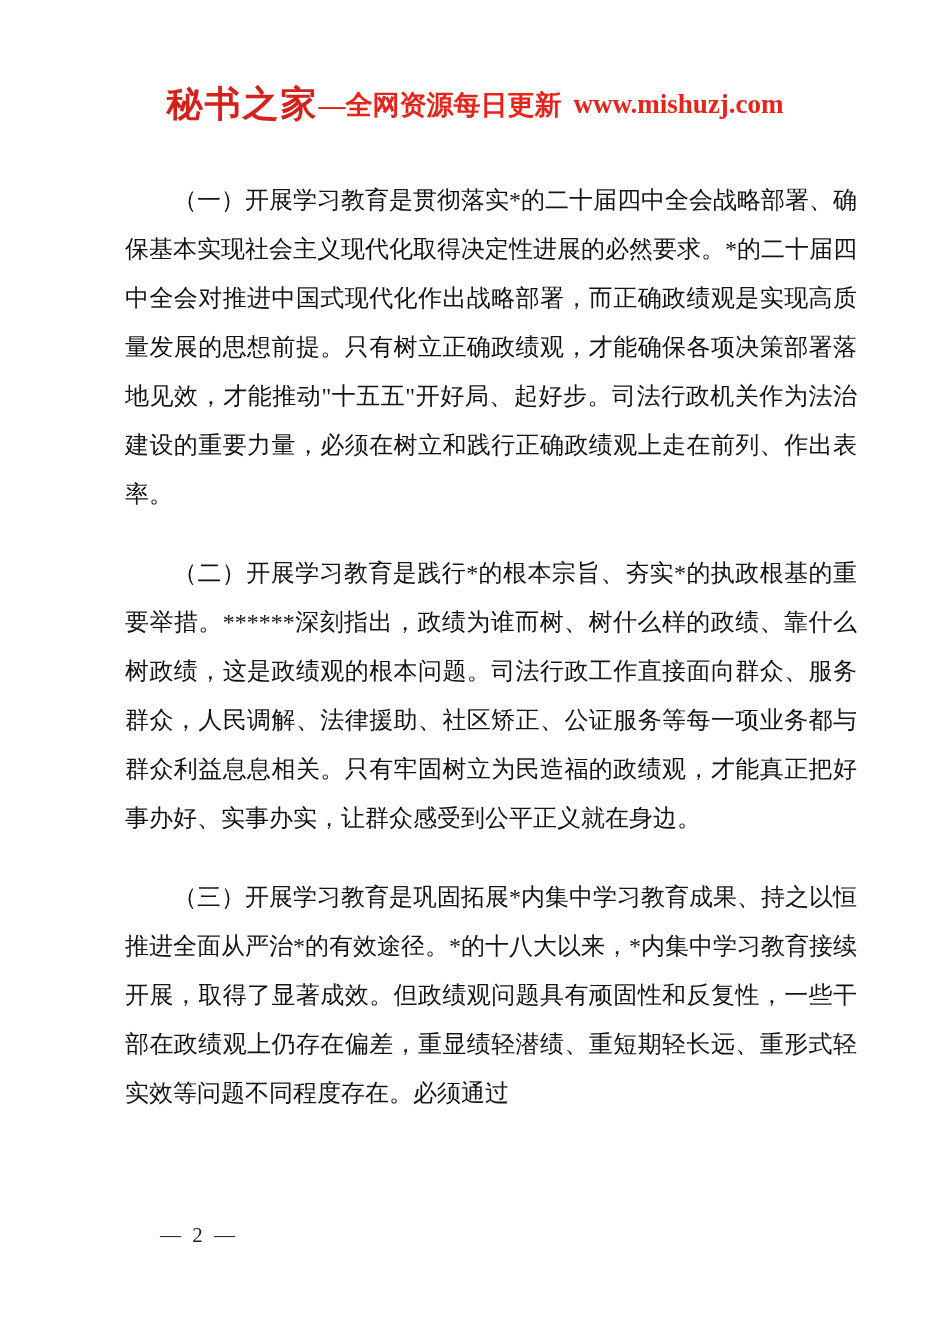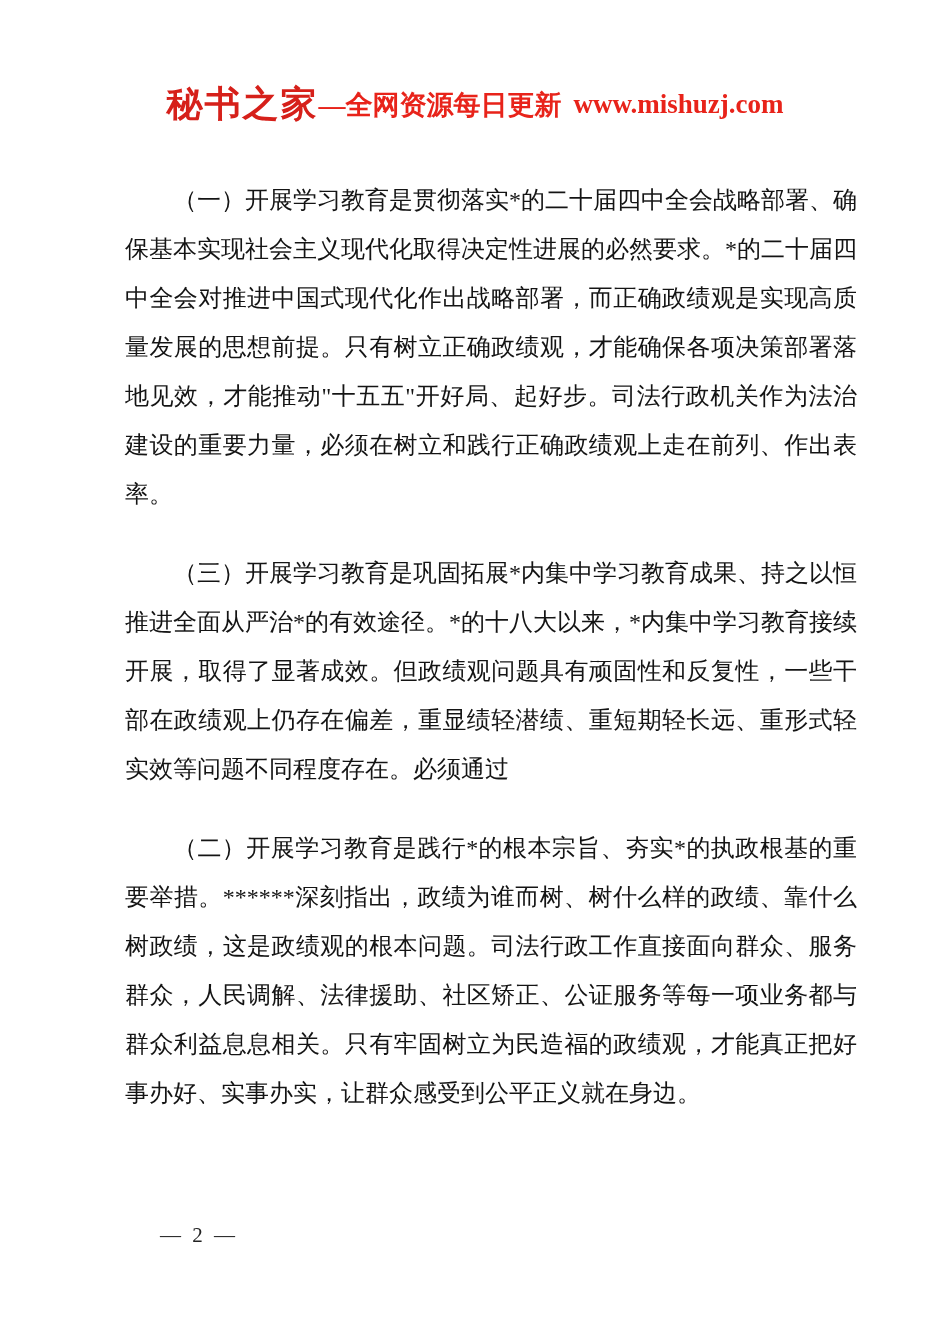--- a/index.html
+++ b/index.html
@@ -72,21 +72,21 @@
 <body>
 
 <div class="page">
 
   <header class="site-header">
     <span class="brand">秘书之家</span><span class="tagline">—全网资源每日更新</span><span class="url">www.mishuzj.com</span>
   </header>
 
   <main class="doc-body">
     <p class="para">（一）开展学习教育是贯彻落实*的二十届四中全会战略部署、确保基本实现社会主义现代化取得决定性进展的必然要求。*的二十届四中全会对推进中国式现代化作出战略部署，而正确政绩观是实现高质量发展的思想前提。只有树立正确政绩观，才能确保各项决策部署落地见效，才能推动"十五五"开好局、起好步。司法行政机关作为法治建设的重要力量，必须在树立和践行正确政绩观上走在前列、作出表率。</p>
+    <p class="para">（二）开展学习教育是践行*的根本宗旨、夯实*的执政根基的重要举措。******深刻指出，政绩为谁而树、树什么样的政绩、靠什么树政绩，这是政绩观的根本问题。司法行政工作直接面向群众、服务群众，人民调解、法律援助、社区矫正、公证服务等每一项业务都与群众利益息息相关。只有牢固树立为民造福的政绩观，才能真正把好事办好、实事办实，让群众感受到公平正义就在身边。</p>
     <p class="para">（三）开展学习教育是巩固拓展*内集中学习教育成果、持之以恒推进全面从严治*的有效途径。*的十八大以来，*内集中学习教育接续开展，取得了显著成效。但政绩观问题具有顽固性和反复性，一些干部在政绩观上仍存在偏差，重显绩轻潜绩、重短期轻长远、重形式轻实效等问题不同程度存在。必须通过</p>
-    <p class="para">（二）开展学习教育是践行*的根本宗旨、夯实*的执政根基的重要举措。******深刻指出，政绩为谁而树、树什么样的政绩、靠什么树政绩，这是政绩观的根本问题。司法行政工作直接面向群众、服务群众，人民调解、法律援助、社区矫正、公证服务等每一项业务都与群众利益息息相关。只有牢固树立为民造福的政绩观，才能真正把好事办好、实事办实，让群众感受到公平正义就在身边。</p>
   </main>
 
   <footer class="page-footer">
     <span>— 2 —</span>
   </footer>
 
 </div>
 
 </body></html>

